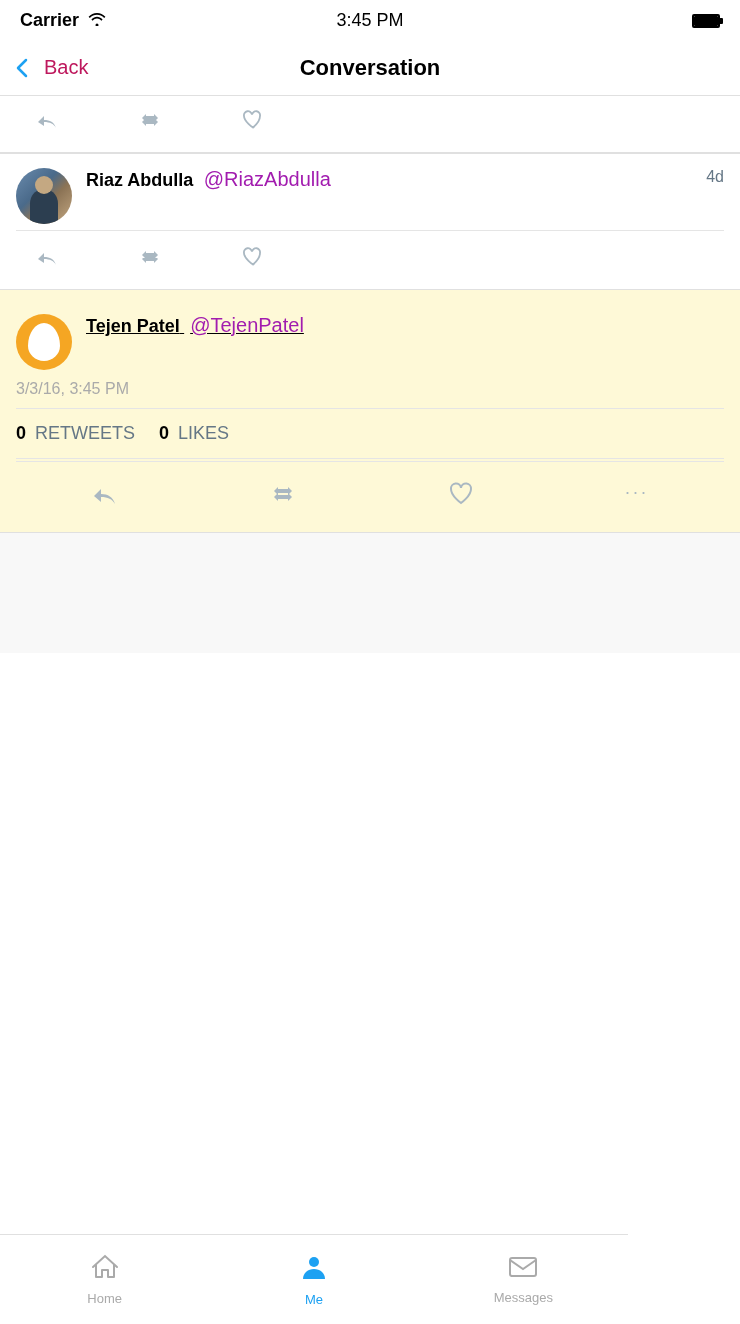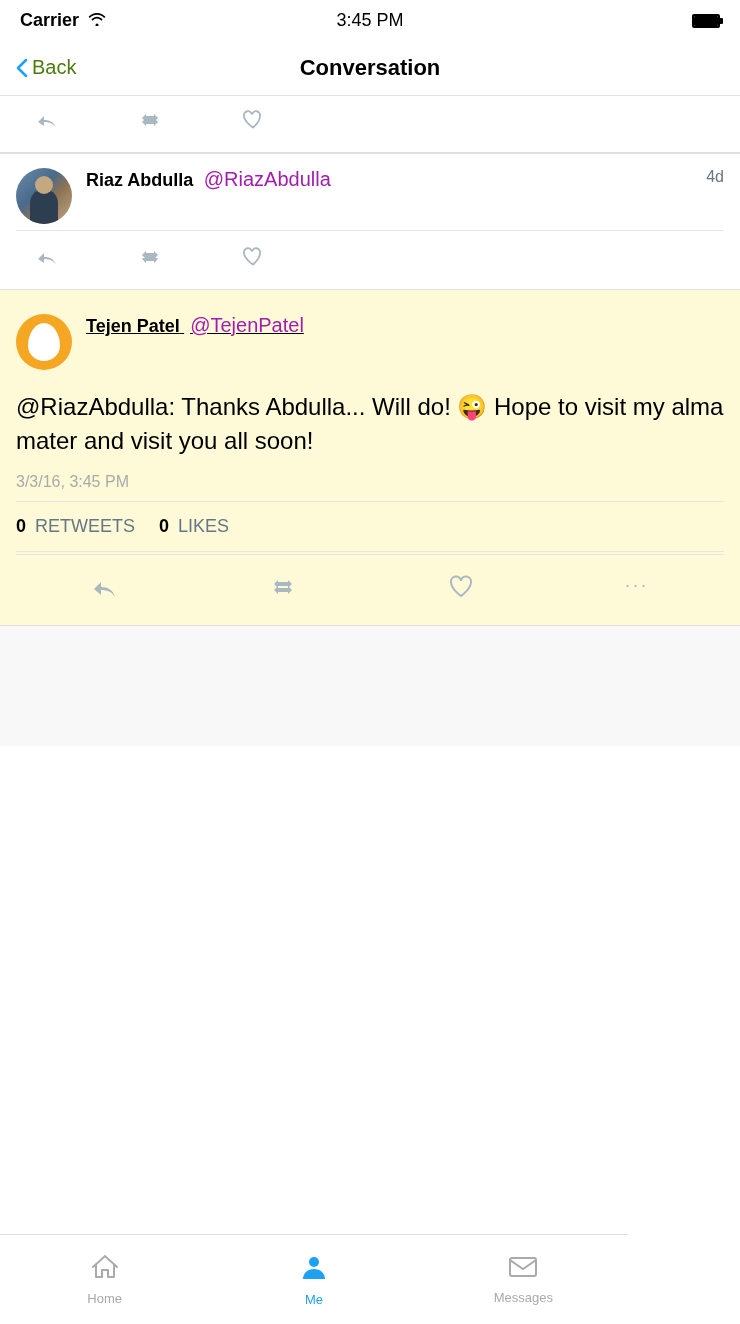--- a/index.html
+++ b/index.html
@@ -290,21 +290,21 @@
         </div>
     </span>
   </div>
 </div>
 
 <div class="nav-bar">
   <div class="nav-back">
     <svg width="12" height="20" viewBox="0 0 12 20" fill="none">
       <path d="M10 2L2 10l8 8" stroke="#1da1f2" stroke-width="2.5" stroke-linecap="round" stroke-linejoin="round"></path>
     </svg>
-    <span style="color:#4d7c0f; font-size:20px; font-weight:400;">Back</span>
+    <span style="color:#be185d; font-size:20px; font-weight:400;margin-left:12px;">Back</span>
   </div>
   <span class="nav-title">Conversation</span>
 </div>
 
 <div class="partial-tweet">
   <div class="tweet-actions left-aligned" style="border-top:none; padding-top:4px;">
     <span class="action-icon">
       <svg width="22" height="20" viewBox="0 0 22 20" fill="none">
         <path d="M2 12L8 6v4c6 0 10 2 12 8-2-4-6-6-12-6v4L2 12z" fill="#aab8c2"></path>
       </svg>
@@ -360,21 +360,20 @@
       <div class="avatar-orange">
         <div class="egg-shape"></div>
       </div>
     </div>
     <div class="tweet-user-info">
       <span class="tweet-user-name">Tejen Patel</span>
       <span class="tweet-user-handle">@TejenPatel</span>
     </div>
   </div>
 
-  <div class="tweet-body-full">@RiazAbdulla: Thanks Abdulla... Will do! 😜 Hope to visit my alma mater and visit you all soon!</div>
 
   <div class="tweet-timestamp">3/3/16, 3:45 PM</div>
 
   <div class="stats-row">
     <span class="stat-item">
       <span class="stat-num">0</span>
       <span>RETWEETS</span>
     </span>
     <span class="stat-item">
       <span class="stat-num">0</span>

